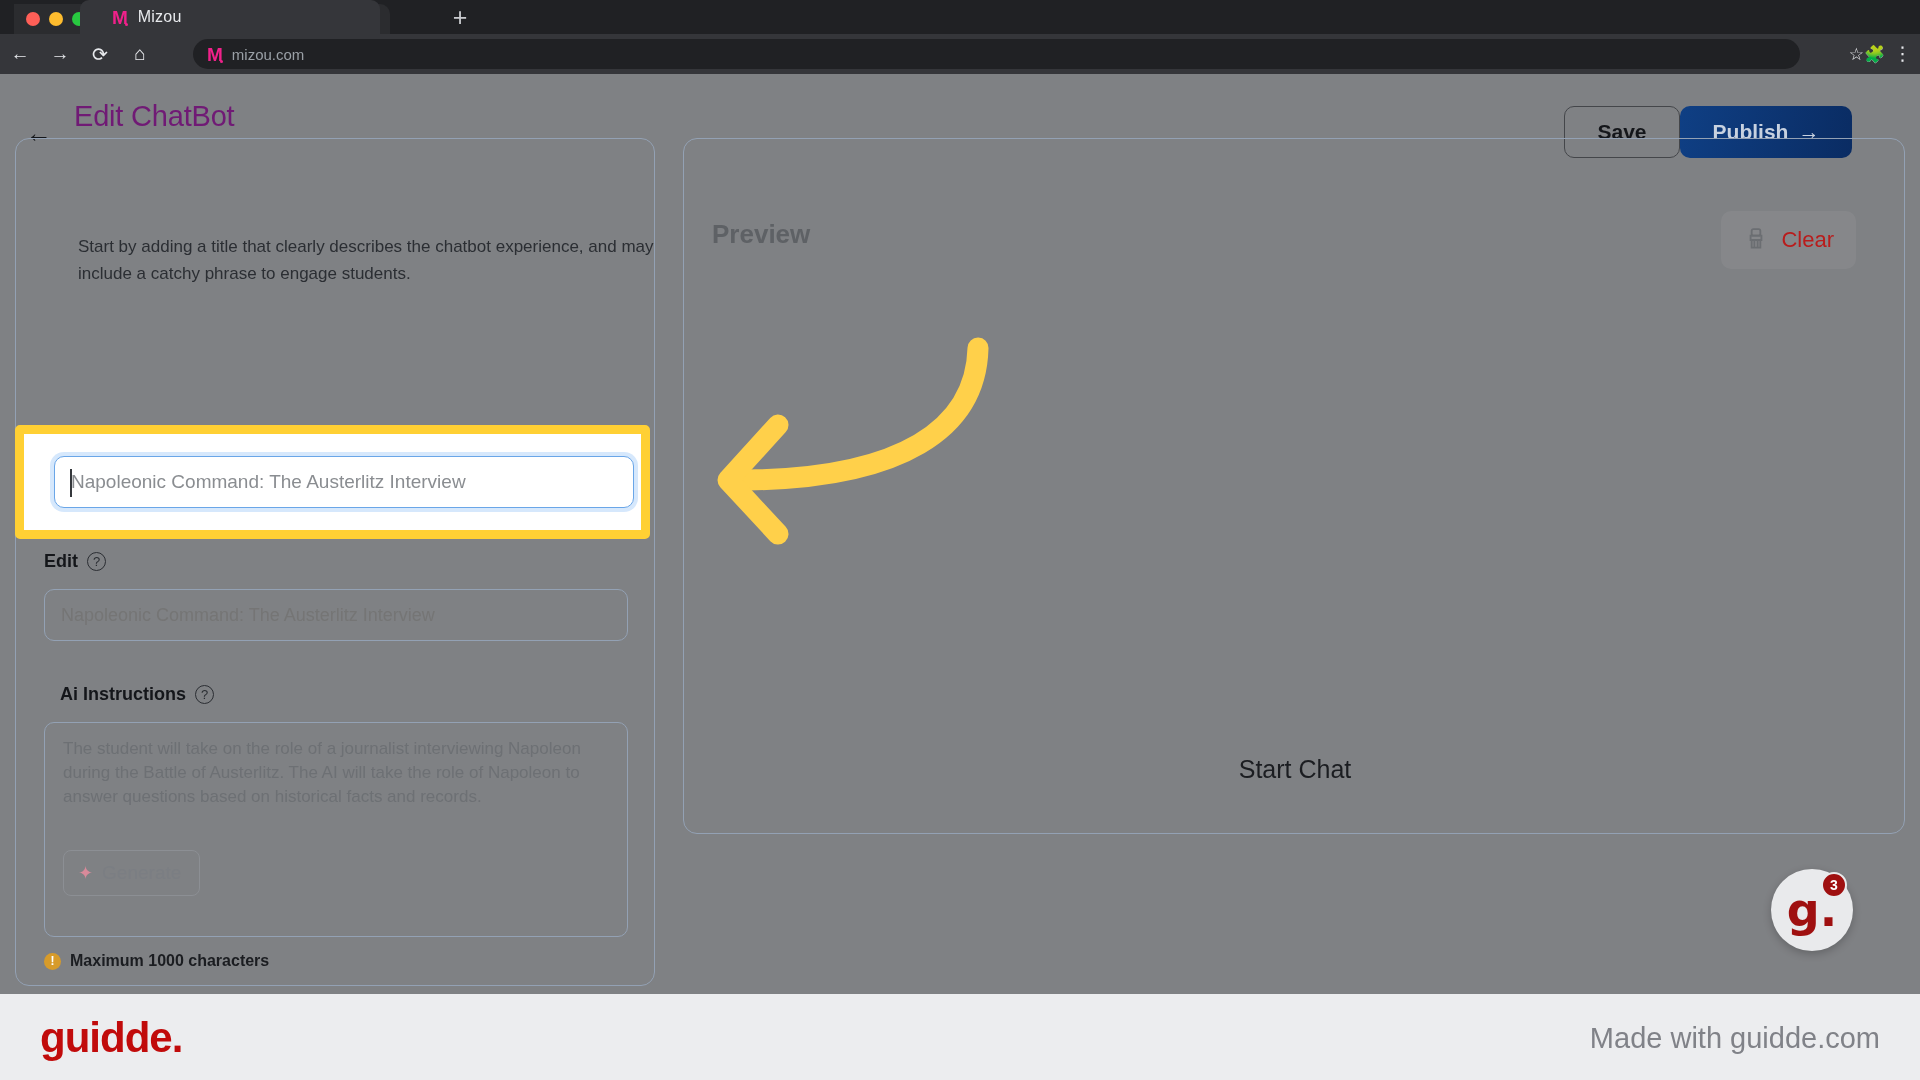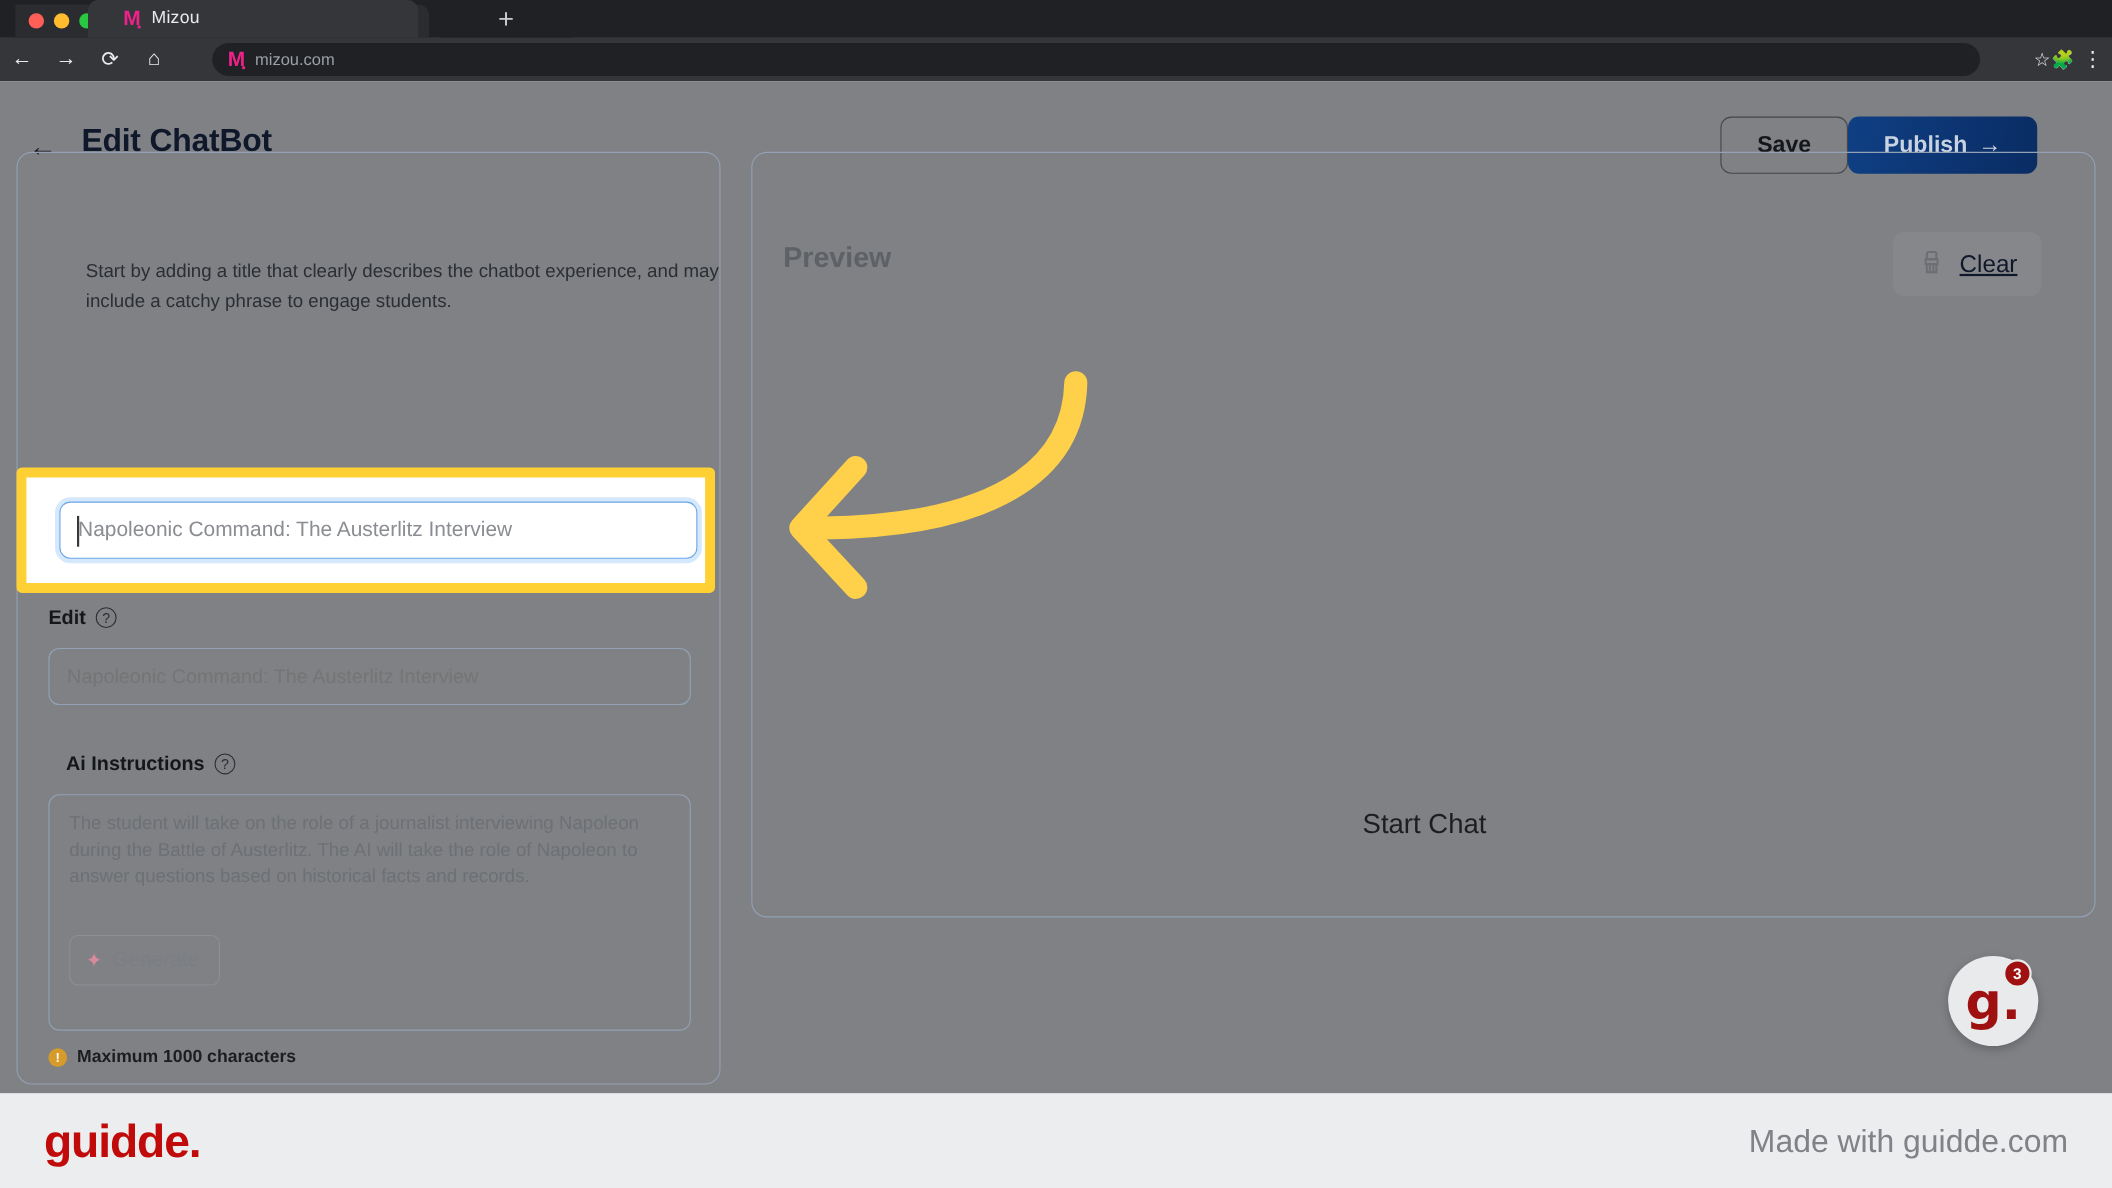--- a/index.html
+++ b/index.html
@@ -35,21 +35,21 @@
   .omnibox { position: absolute; left: 193px; top: 39px; width: 1607px; height: 30px;
              background: #202124; border-radius: 16px; display: flex; align-items: center; gap: 10px; padding: 0 14px; }
   .omnibox .url { color: #9aa0a6; font-size: 15px; }
   .star { position: absolute; right: 56px; top: 44px; color: #e8eaed; font-size: 17px; }
   .ext  { position: absolute; right: 34px; top: 44px; color: #e8eaed; font-size: 17px; }
   .kebab{ position: absolute; right: 8px;  top: 42px; color: #e8eaed; font-size: 19px; letter-spacing: 0; }
 
   
   .app { position: absolute; left: 0; top: 74px; width: 1920px; height: 920px; background: #7f8184; }
   .back-arrow { position: absolute; left: 26px; top: 118px; font-size: 26px; color: #14161a; }
-  .app-title { position: absolute; left: 74px; top: 112px; font-size: 29px; font-weight: 700; color: #0f172a; letter-spacing: -.2px; }
+  .app-title { position: absolute; left: 74px; top: 100px; font-size: 29px; font-weight: 400; color: #701a75; letter-spacing: -.2px; }
 
   .btn-save { position: absolute; right: 240px; top: 106px; width: 116px; height: 52px;
               border: 1.6px solid #44464a; border-radius: 10px; background: transparent;
               font-family: inherit; font-size: 21px; font-weight: 700; color: #14161a; }
   .btn-publish { position: absolute; right: 68px; top: 106px; width: 172px; height: 52px;
                  border: 0; border-radius: 10px; background: linear-gradient(100deg,#0f3f84 0%,#0a2c63 100%);
                  color: #c8d2e0; font-family: inherit; font-size: 21px; font-weight: 700;
                  display: flex; align-items: center; justify-content: center; gap: 10px; }
 
   
@@ -87,23 +87,23 @@
 
   .maxchars { position: absolute; left: 28px; top: 813px; display: flex; align-items: center; gap: 9px;
               font-size: 16px; font-weight: 700; color: #1b1d21; }
   .warn-dot { width: 17px; height: 17px; border-radius: 50%; background: #d79b2a;
               color: #fff; font-size: 12px; font-weight: 700; display: flex; align-items: center; justify-content: center; }
 
   
   .preview-title { position: absolute; left: 28px; top: 80px; font-size: 26px; font-weight: 700; color: #5e6165; }
   .clear-btn { position: absolute; right: 48px; top: 72px; height: 58px; padding: 0 22px;
                border-radius: 10px; background: rgba(255,255,255,.055);
-               display: flex; align-items: center; gap: 12px; font-size: 22px; color: #0f172a; border: 0;
-               font-family: inherit; text-decoration: underline; }
-  .start-chat { position: absolute; left: 0; top: 596px; width: 1222px; text-align: center;
+               display: flex; align-items: center; gap: 12px; font-size: 22px; color: #b91c1c; border: 0;
+               font-family: inherit; }
+  .start-chat { position: absolute; left: 0; top: 616px; width: 1222px; text-align: center;
                 font-size: 25px; color: #1b1d21; }
   .chat-div { position: absolute; left: 28px; top: 734px; width: 1166px; height: 1px; background: #93a1b4; }
   .msg-input { position: absolute; left: 28px; top: 766px; width: 1166px; height: 50px;
                border: 1.2px solid #93a1b4; border-radius: 25px; background: transparent;
                font-family: inherit; font-size: 19px; color: #6d7074; padding: 0 24px; }
 
   
   .gbadge { position: absolute; left: 1771px; top: 869px; width: 82px; height: 82px; border-radius: 50%;
             background: #e9eaec; box-shadow: 0 3px 9px rgba(0,0,0,.22);
             display: flex; align-items: center; justify-content: center; }

